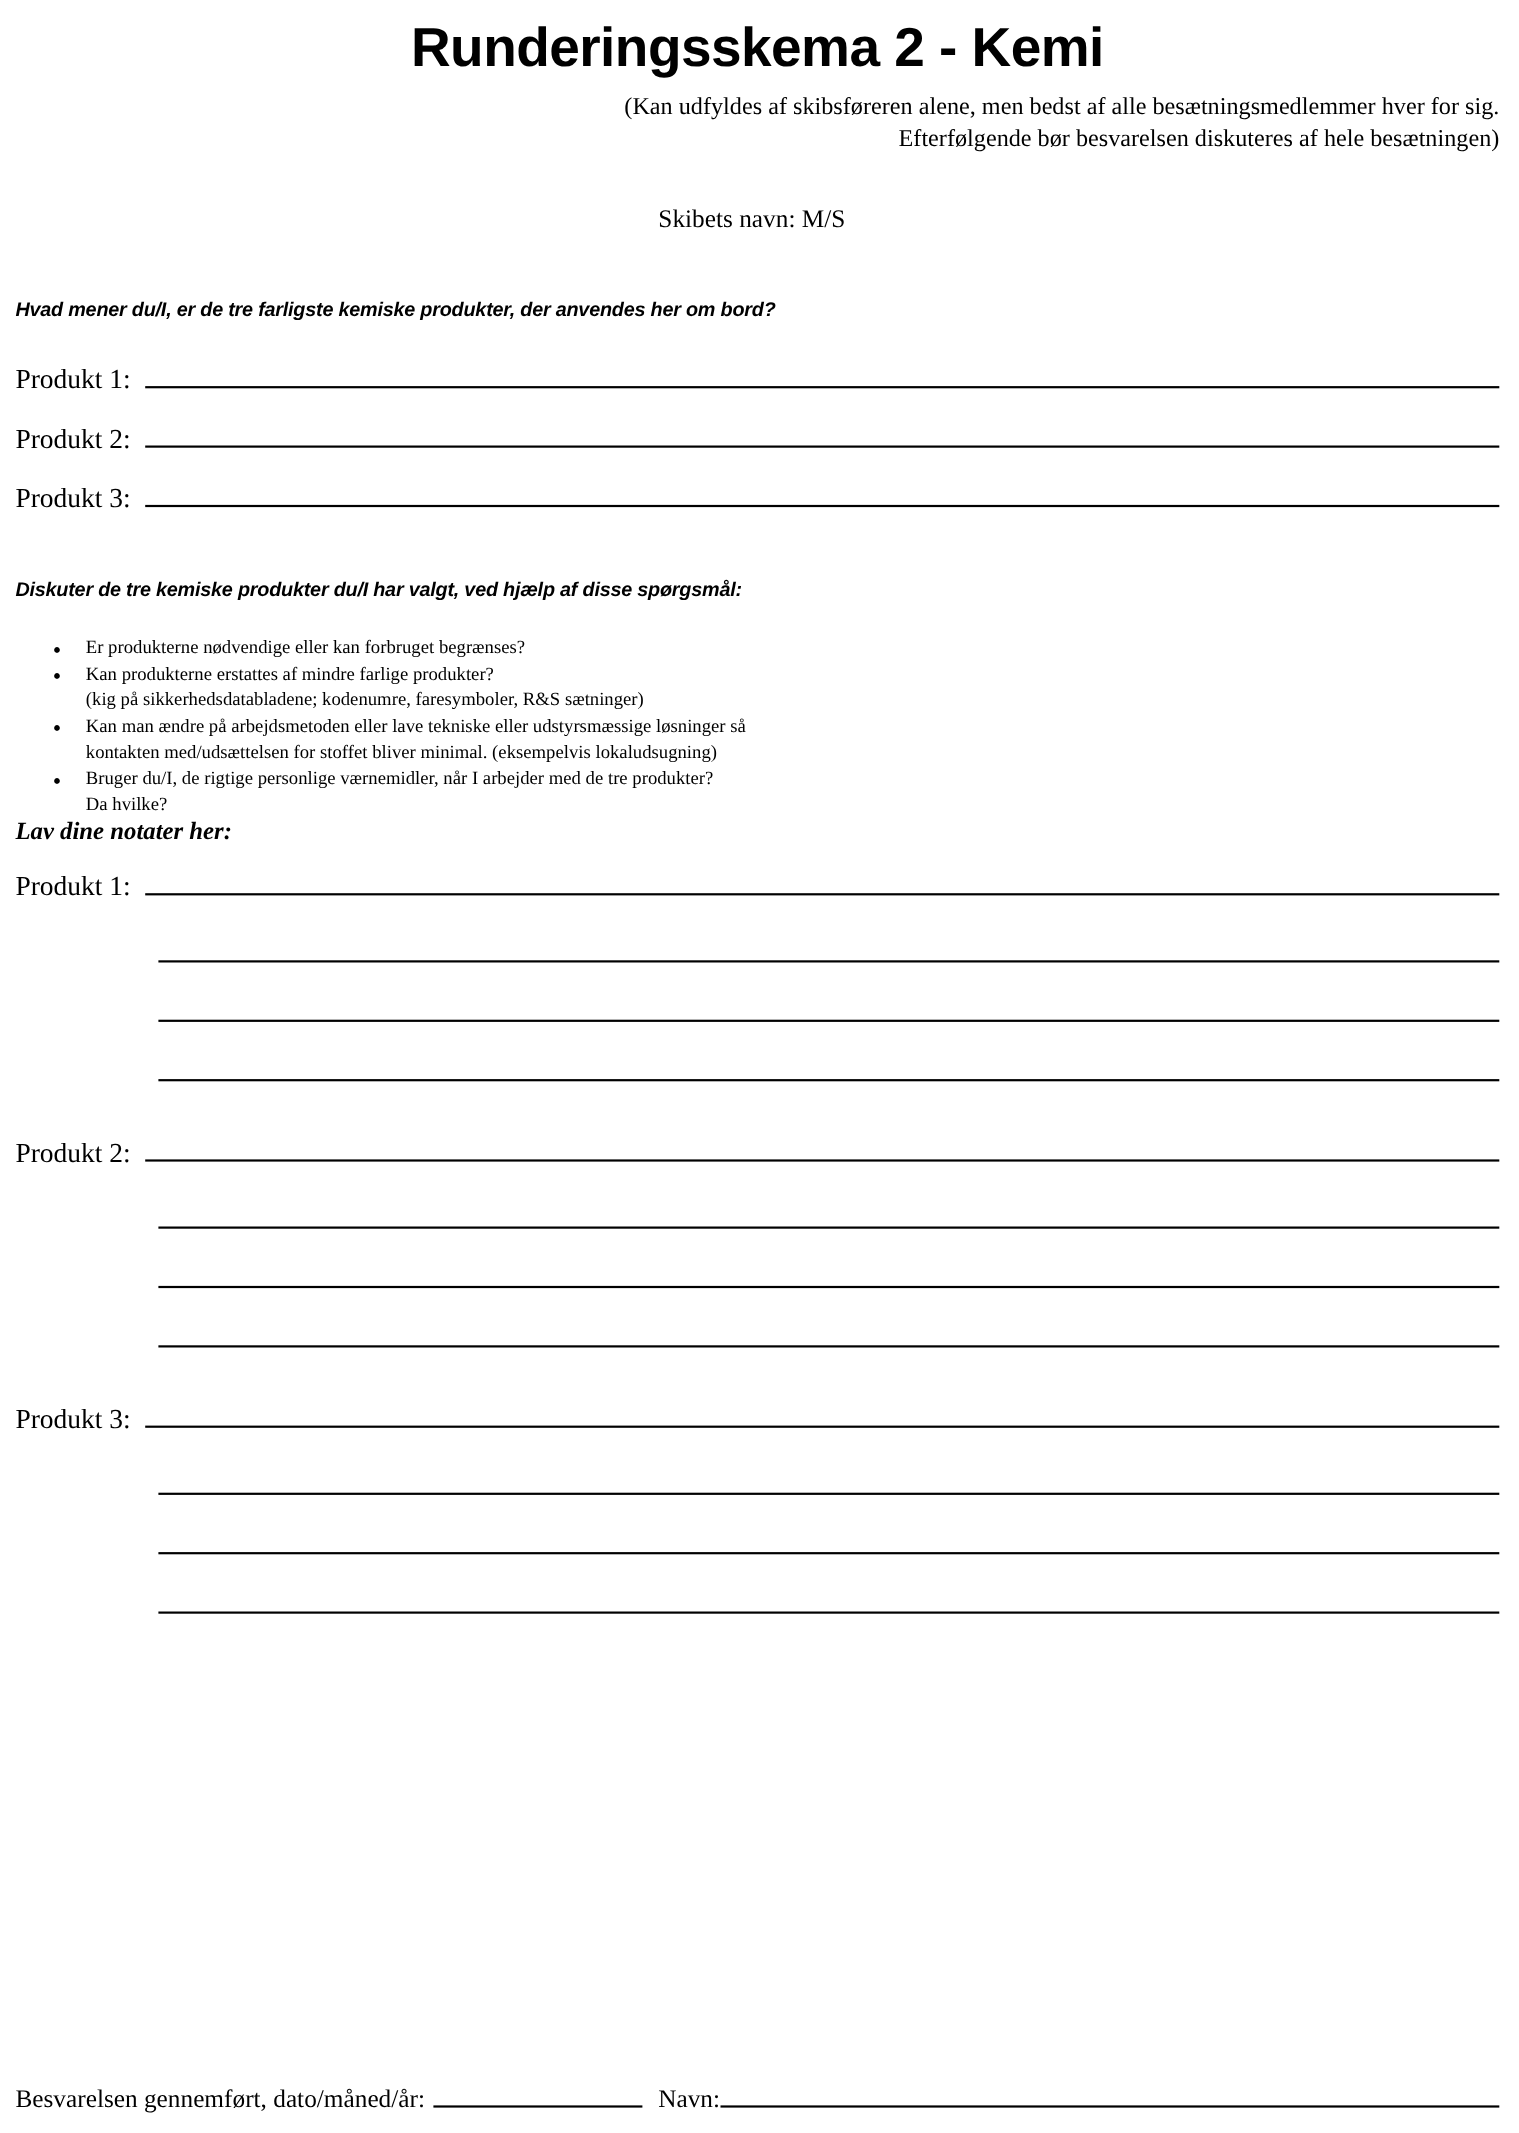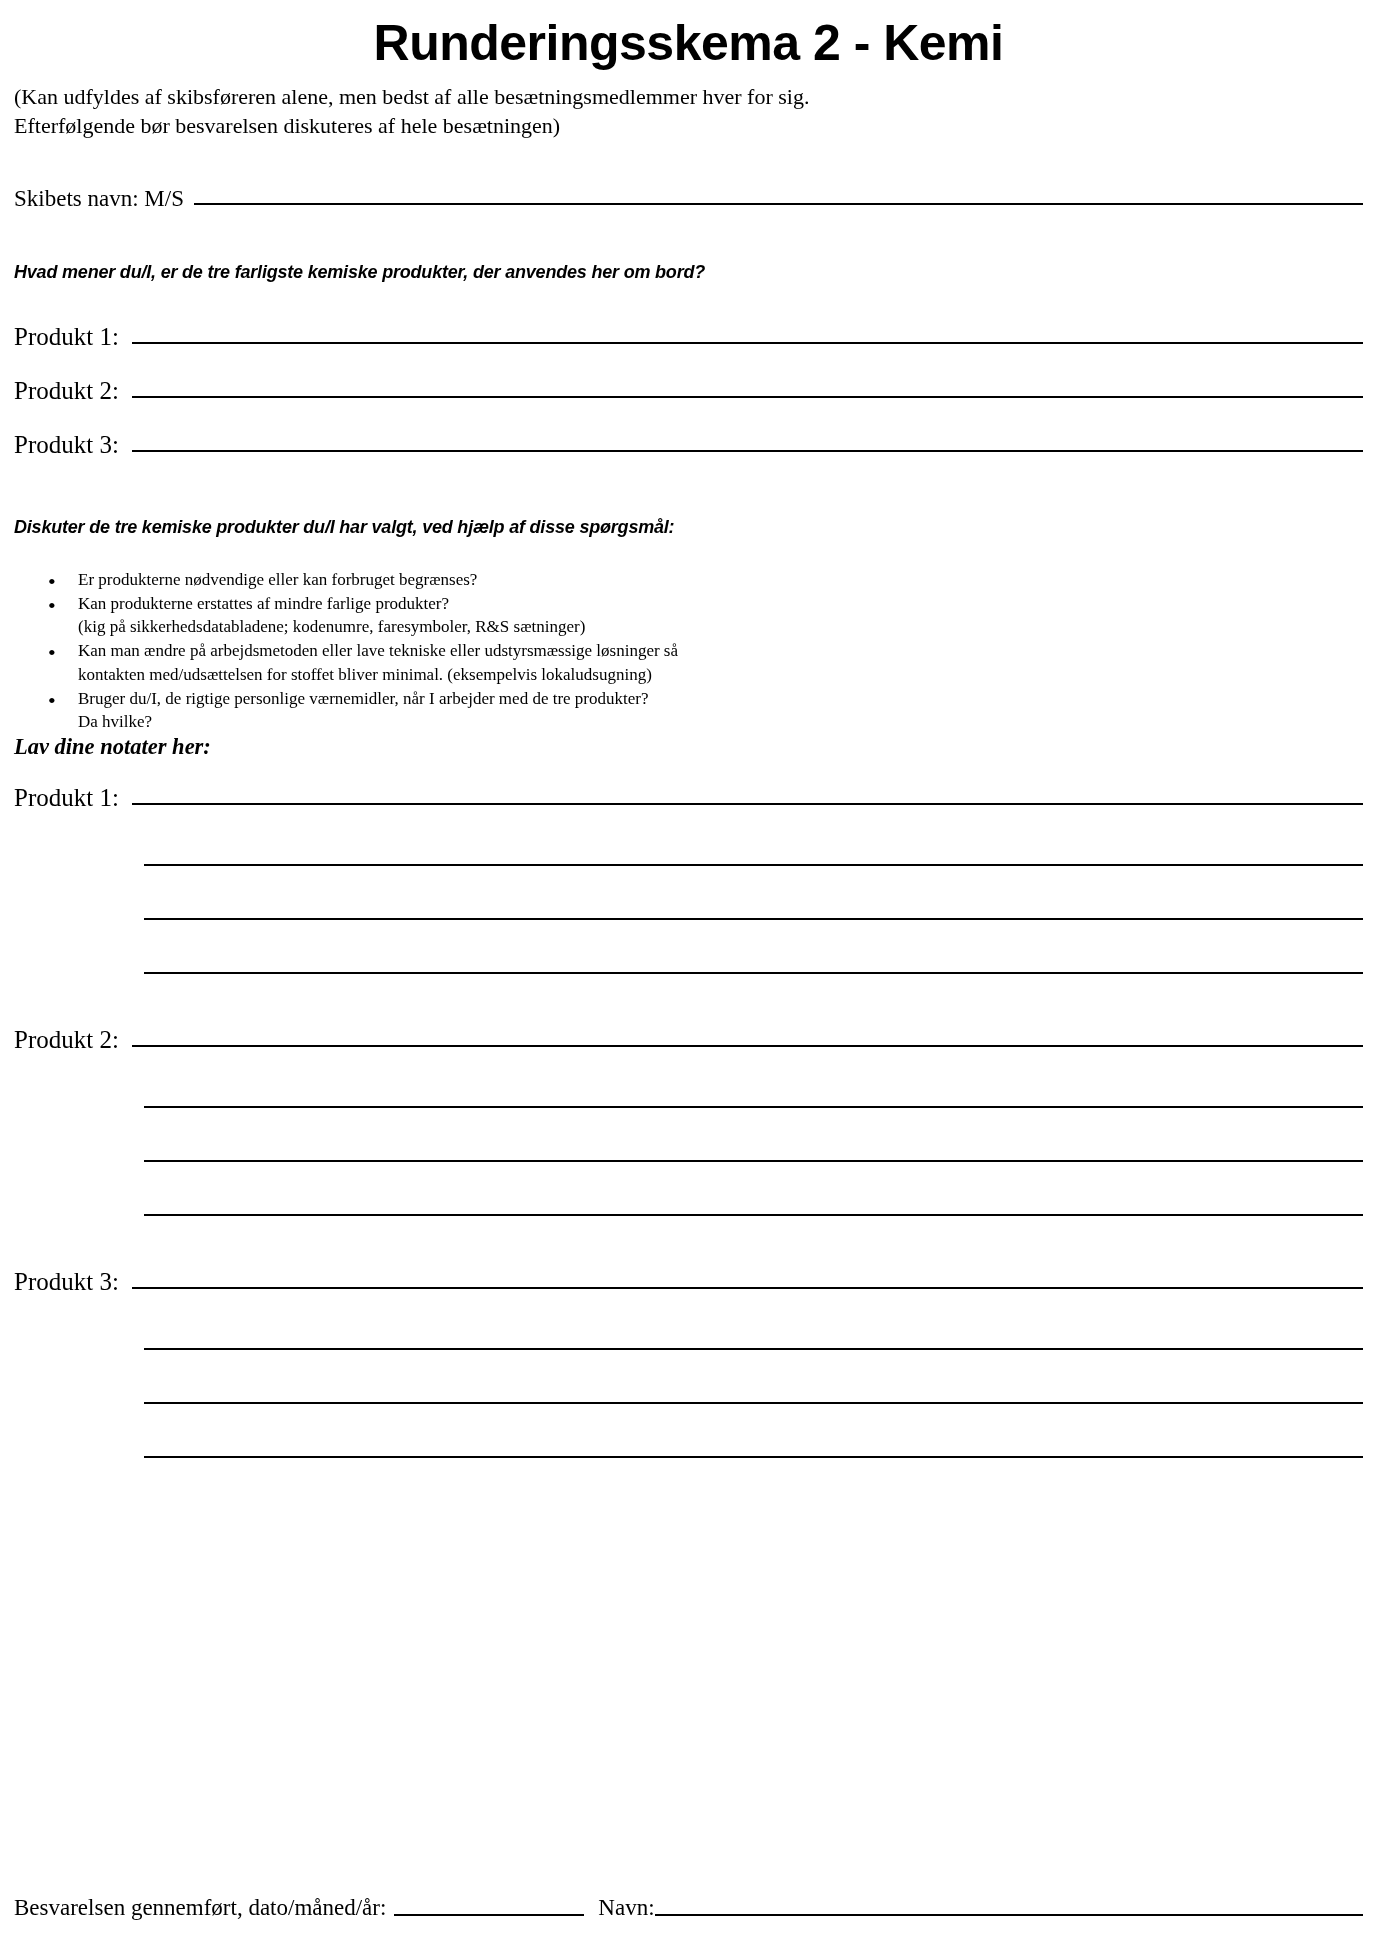--- a/index.html
+++ b/index.html
@@ -27,32 +27,33 @@
   .title {
     font-family: "Liberation Sans", sans-serif;
     font-weight: bold;
     font-size: 50px;
     text-align: center;
     letter-spacing: -0.5px;
     margin: 8px 0 0 0;
     padding-top: 6px;
   }
   .subtitle {
-    text-align: left;
+    text-align: right;
     font-size: 22px;
     line-height: 1.32;
     margin-top: 10px;
   }
   .subtitle div { white-space: nowrap; }
 
   
   .ship-row {
     display: flex;
-    align-items: flex-end;
+    align-items: center;
     margin-top: 46px;
+    flex-direction: column;
   }
   .ship-label {
     font-size: 23px;
     white-space: nowrap;
     padding-right: 10px;
   }
   .rule {
     flex: 1 1 auto;
     border-bottom: 2px solid #000;
     height: 0;

